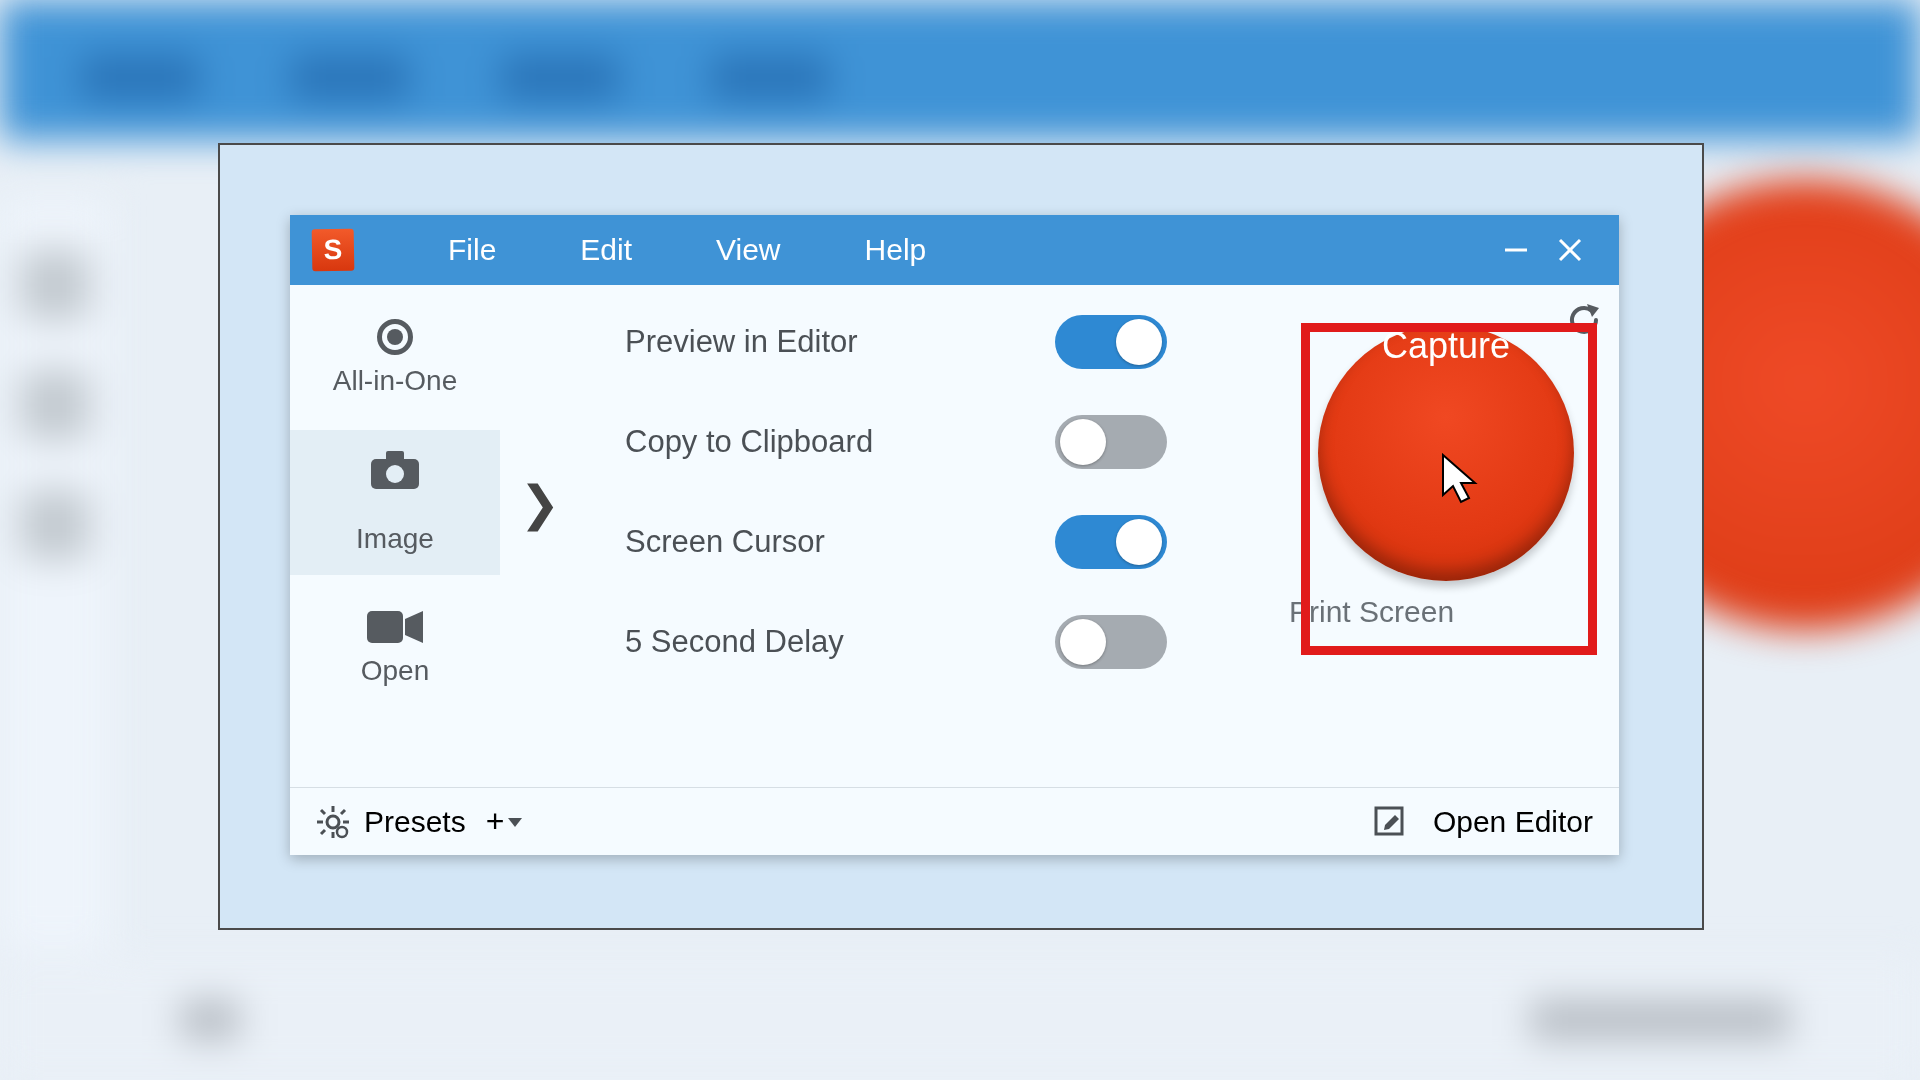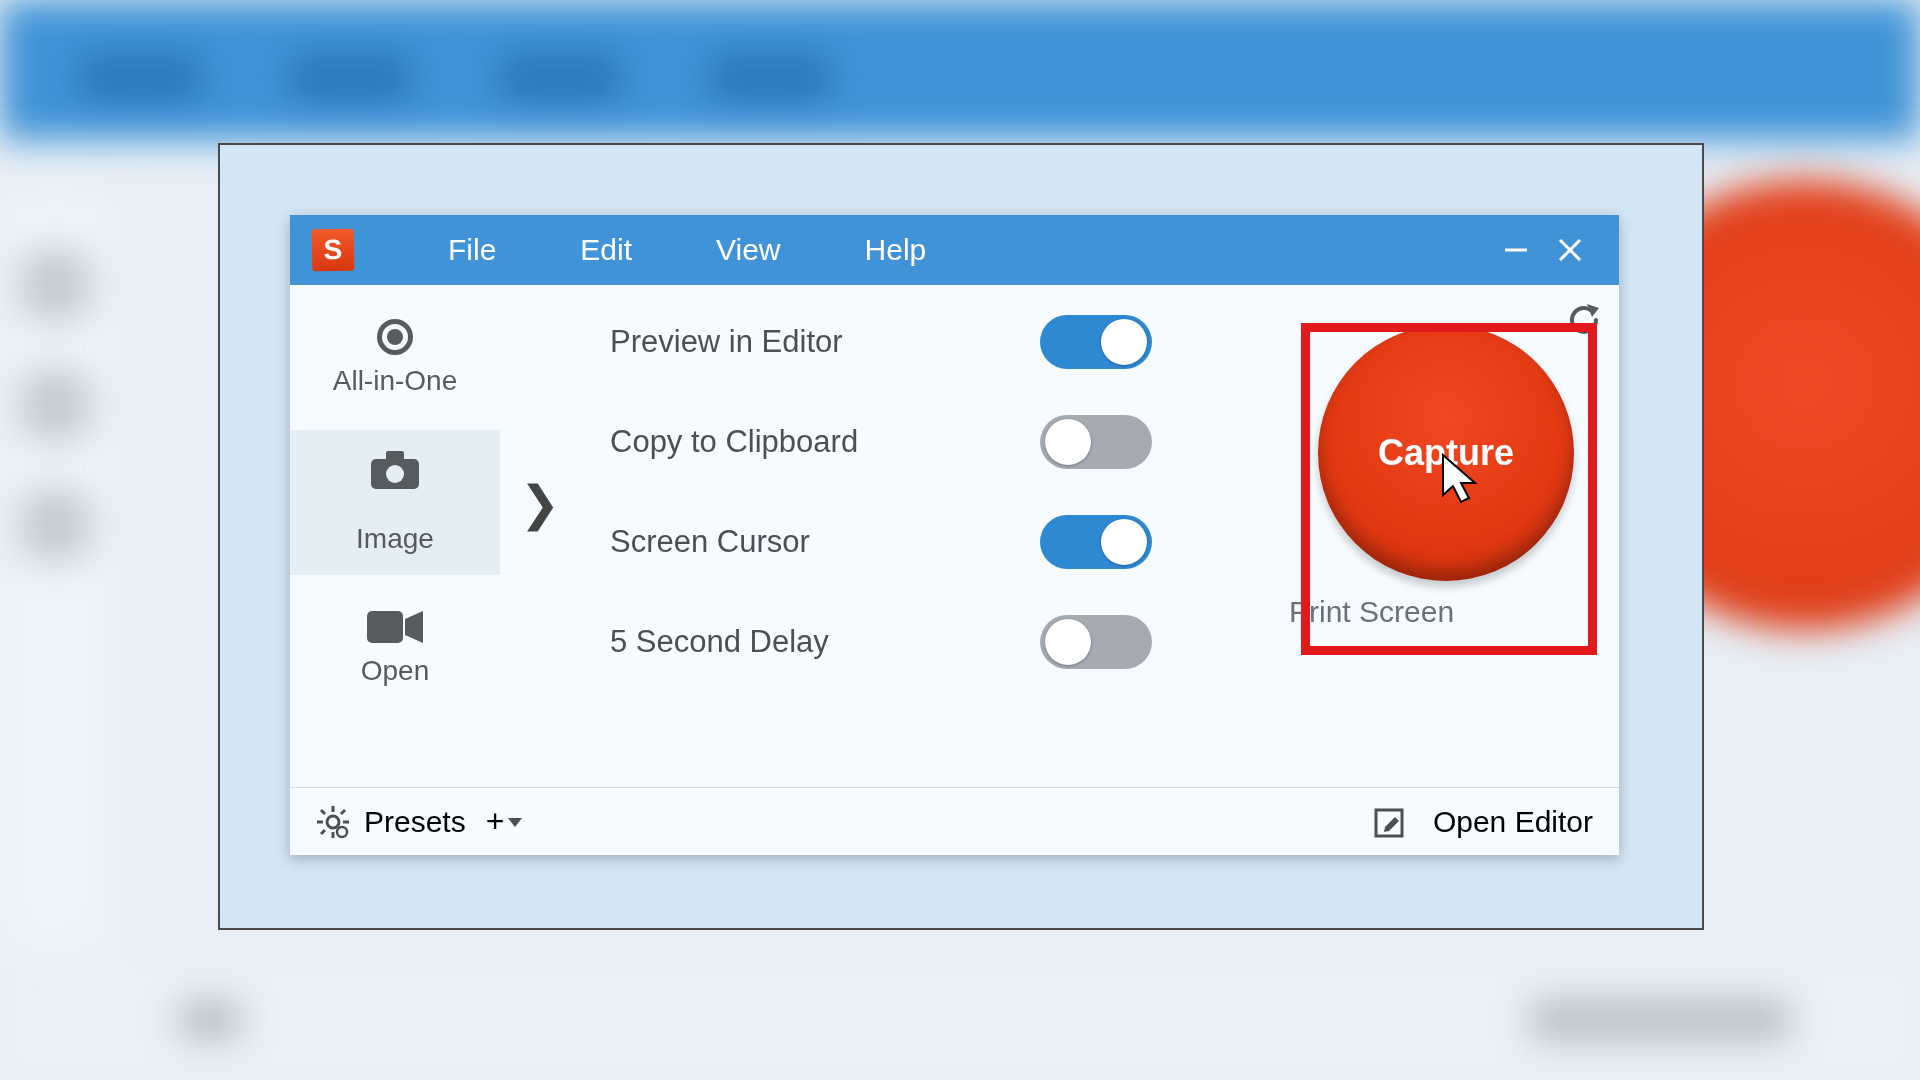--- a/index.html
+++ b/index.html
@@ -125,20 +125,21 @@
   .icon-camera, .icon-video { display:flex; align-items:center; justify-content:center; }
 
   .center {
     flex: 1;
     padding: 25px 0 0 110px;
     display: flex; flex-direction: column; gap: 36px;
   }
   .opt-row {
     display: flex; align-items: center;
     height: 64px;
+    margin-left: 15px;
   }
   .opt-label {
     font-size: 31px; color: #4b5055; flex: 0 0 430px;
   }
   .toggle {
     width: 112px; height: 54px; border-radius: 27px;
     position: relative; cursor: pointer;
     background: #a5abb1;
     transition: background .2s;
   }
@@ -162,43 +163,43 @@
     position: absolute; top: 38px; left: 12px;
     width: 296px; height: 332px;
     border: 9px solid #e11b1b;
     pointer-events: none;
   }
   .capture-btn {
     position: absolute; top: 40px; left: 29px;
     width: 256px; height: 256px; border-radius: 50%;
     background: radial-gradient(circle at 50% 36%, #f04822 0%, #e23913 58%, #c32c07 100%);
     box-shadow: inset 0 -10px 16px rgba(0,0,0,.28), 0 6px 8px rgba(0,0,0,.2);
-    display: flex; align-items: center; justify-content: center;
-    color: #fff; font-size: 36px; cursor: pointer; font-weight: bold;
+    display: flex; justify-content: center;
+    color: #fff; font-size: 36px; cursor: pointer;
   }
   .capture-caption {
     position: absolute; top: 310px; left: 0; right: 0;
     text-align: left; font-size: 30px; color: #6a7177;
   }
   .cursor-overlay {
     position: absolute; top: 168px; left: 152px;
     pointer-events: none;
   }
 
   
   .footer {
     height: 68px; border-top: 1px solid #d6dee4;
     display: flex; align-items: center; padding: 0 26px;
     background: #f5fbff;
     font-size: 30px; color: #000000;
   }
   .footer .gear { margin-right: 14px; display:flex; align-items:center;}
   .footer .add-preset { margin-left: 20px; font-size: 32px; display:flex; align-items:center; gap:4px; cursor:pointer;}
   .footer-spacer { flex: 1; }
-  .open-editor { display: flex; align-items: flex-end; gap: 28px; cursor:pointer;}
+  .open-editor { display: flex; align-items: flex-start; gap: 28px; cursor:pointer;}
 </style>
 </head>
 <body>
 
 <div class="bg">
   <div class="topbar"></div>
   <div class="menuwords">
       <span></span>
       <span></span>
       <span></span>

